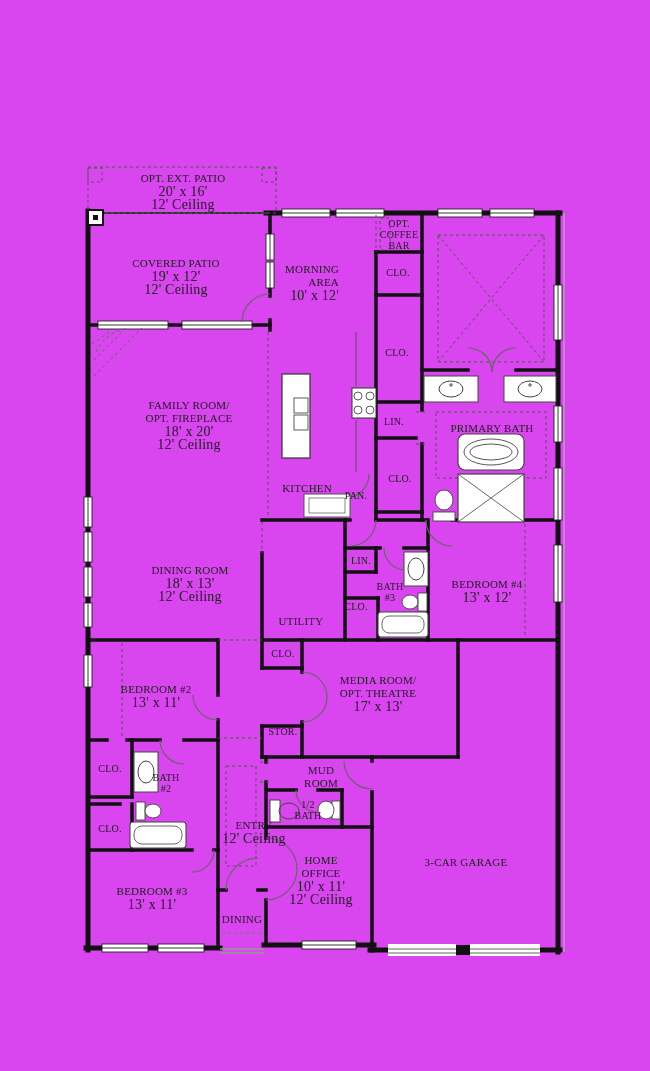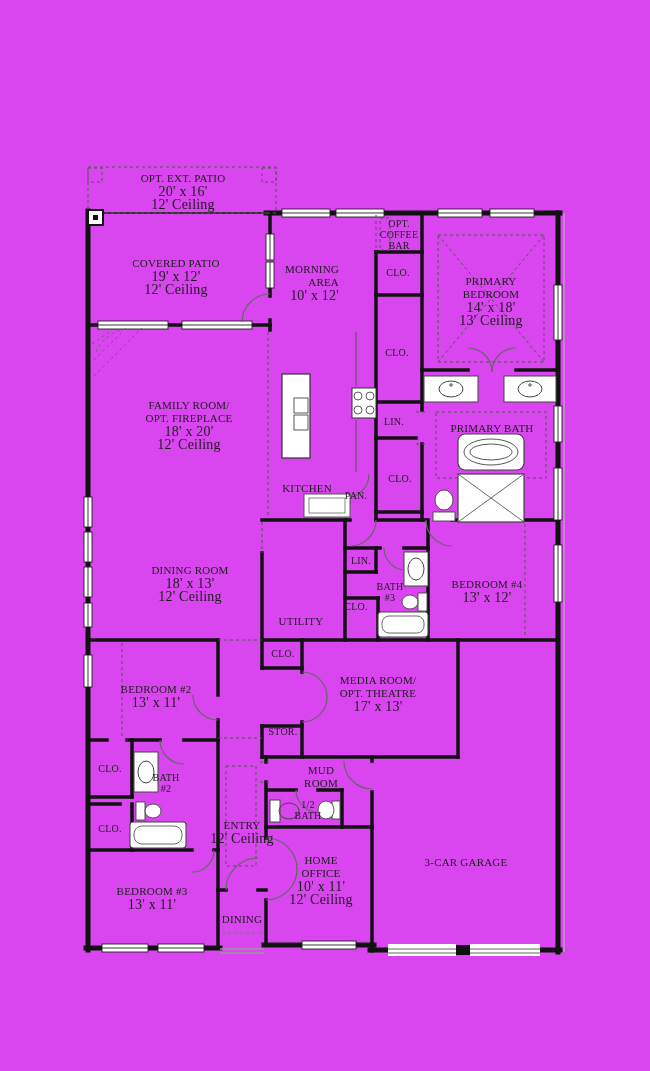--- a/index.html
+++ b/index.html
@@ -373,26 +373,20 @@
 </div>
 
 <div class="lbl sm" style="left:399px;top:234px;">
   <div>OPT.</div>
   <div>COFFEE</div>
   <div>BAR</div>
 </div>
 
 <div class="lbl sm" style="left:398px;top:272px;">CLO.</div>
 
-<div class="lbl" style="left:491px;top:301px;">
-  <div>PRIMARY</div>
-  <div>BEDROOM</div>
-  <div class="dim">14' x 18'</div>
-  <div class="dim">13' Ceiling</div>
-</div>
 
 <div class="lbl sm" style="left:397px;top:352px;">CLO.</div>
 
 <div class="lbl" style="left:189px;top:425px;text-align:center;">
   <div>FAMILY ROOM/</div>
   <div>OPT. FIREPLACE</div>
   <div class="dim">18' x 20'</div>
   <div class="dim">12' Ceiling</div>
 </div>
 
@@ -461,21 +455,21 @@
 <div class="lbl" style="left:321px;top:777px;">
   <div>MUD</div>
   <div>ROOM</div>
 </div>
 
 <div class="lbl sm" style="left:308px;top:810px;">
   <div>1/2</div>
   <div>BATH</div>
 </div>
 
-<div class="lbl" style="left:242px;top:832px;">
+<div class="lbl" style="left:254px;top:832px;">
   <div>ENTRY</div>
   <div class="dim">12' Ceiling</div>
 </div>
 
 <div class="lbl" style="left:321px;top:880px;">
   <div>HOME</div>
   <div>OFFICE</div>
   <div class="dim">10' x 11'</div>
   <div class="dim">12' Ceiling</div>
 </div>

